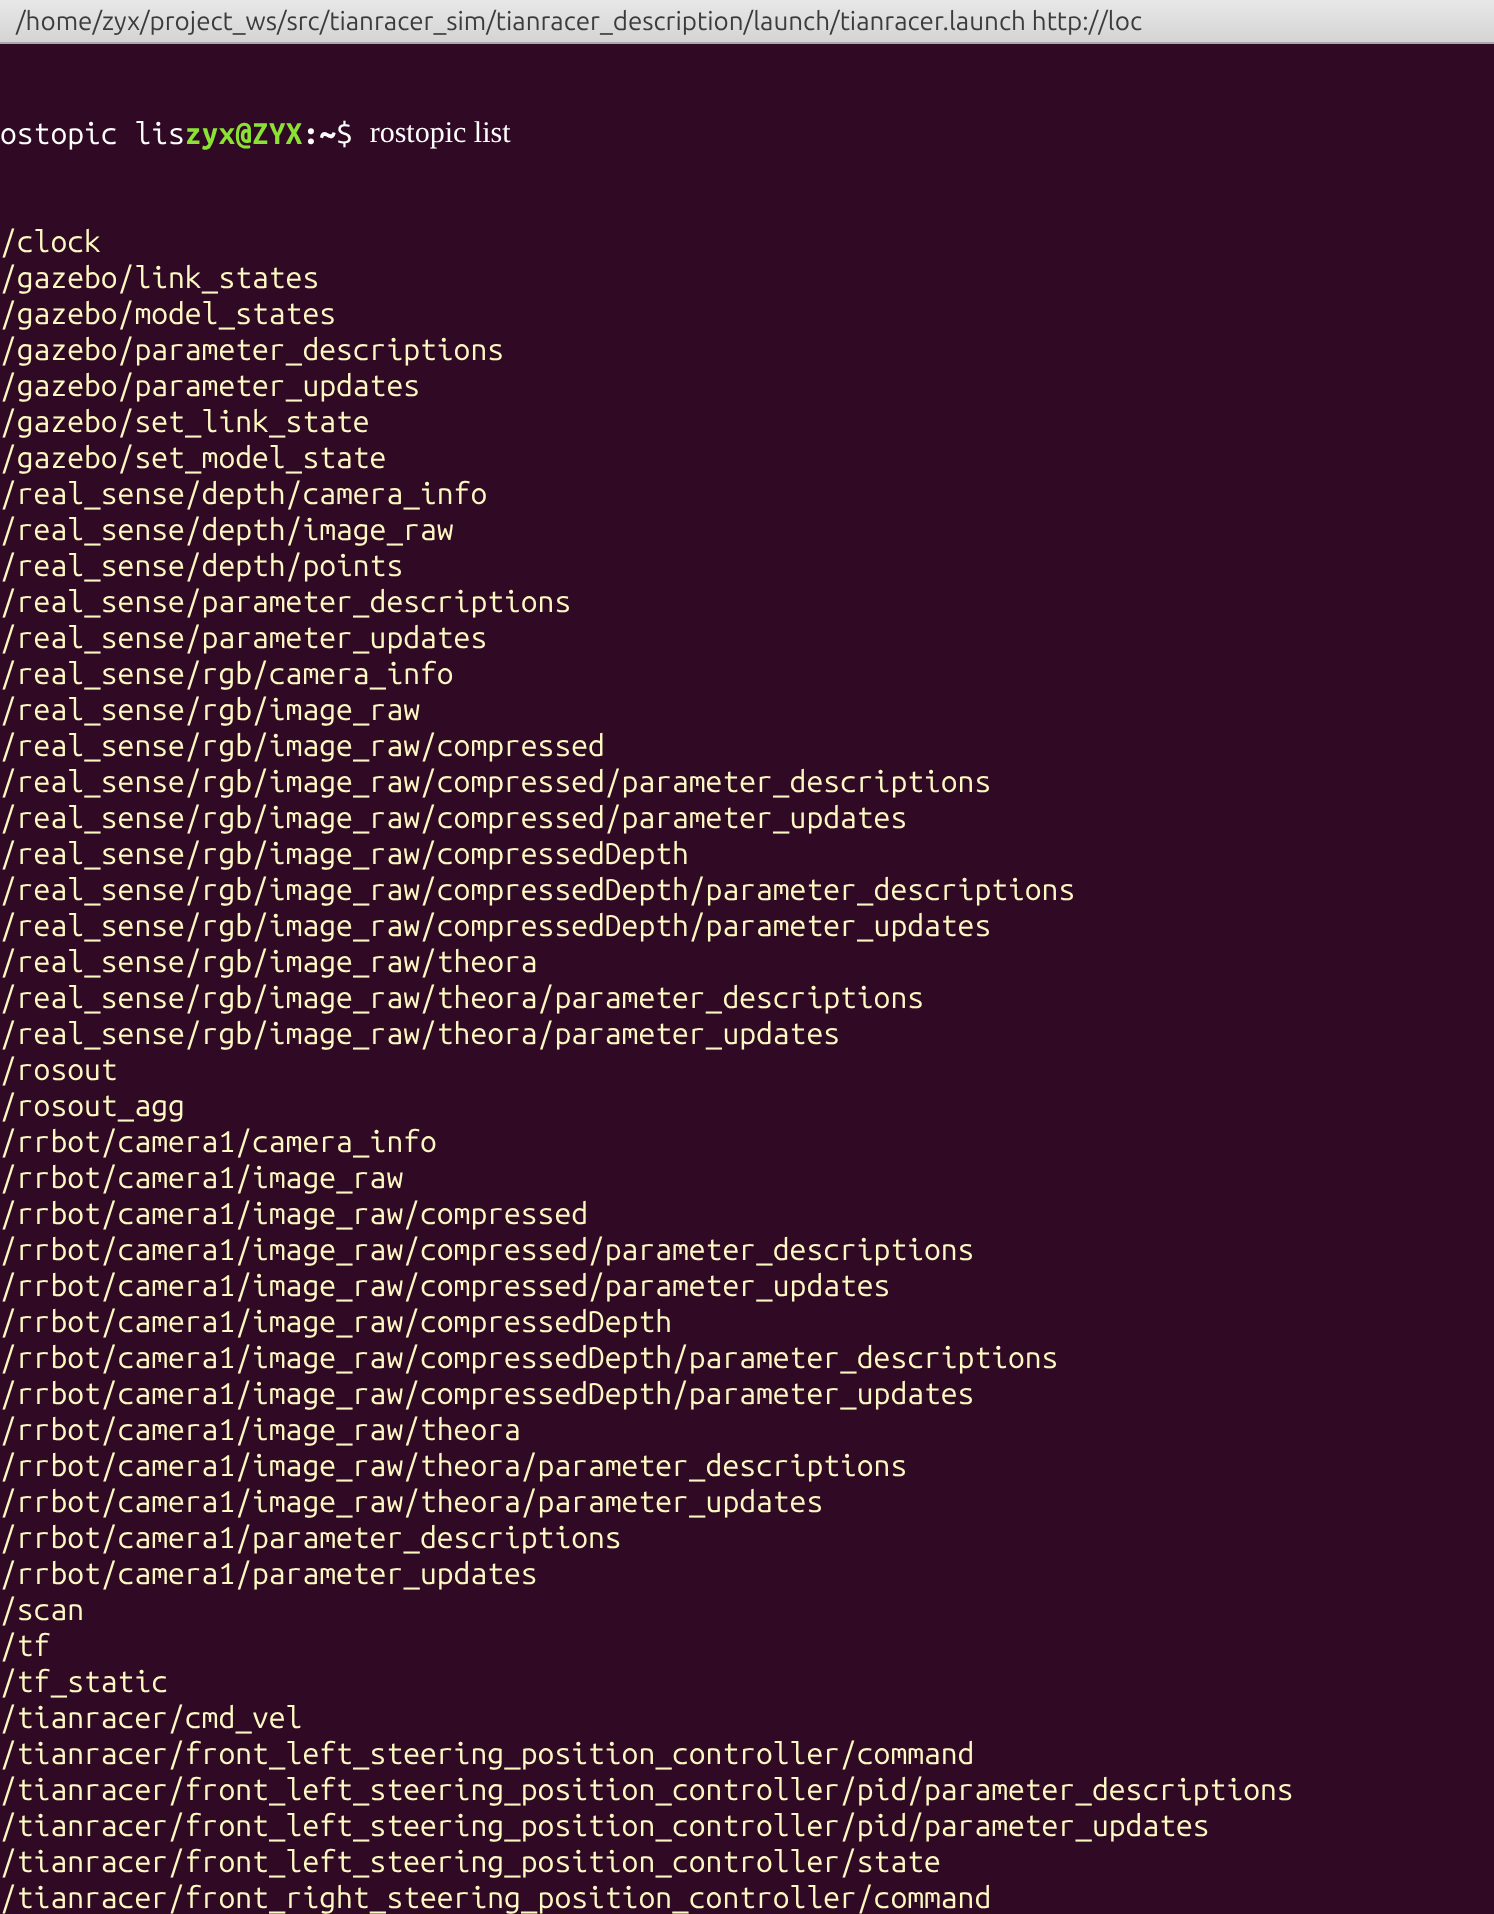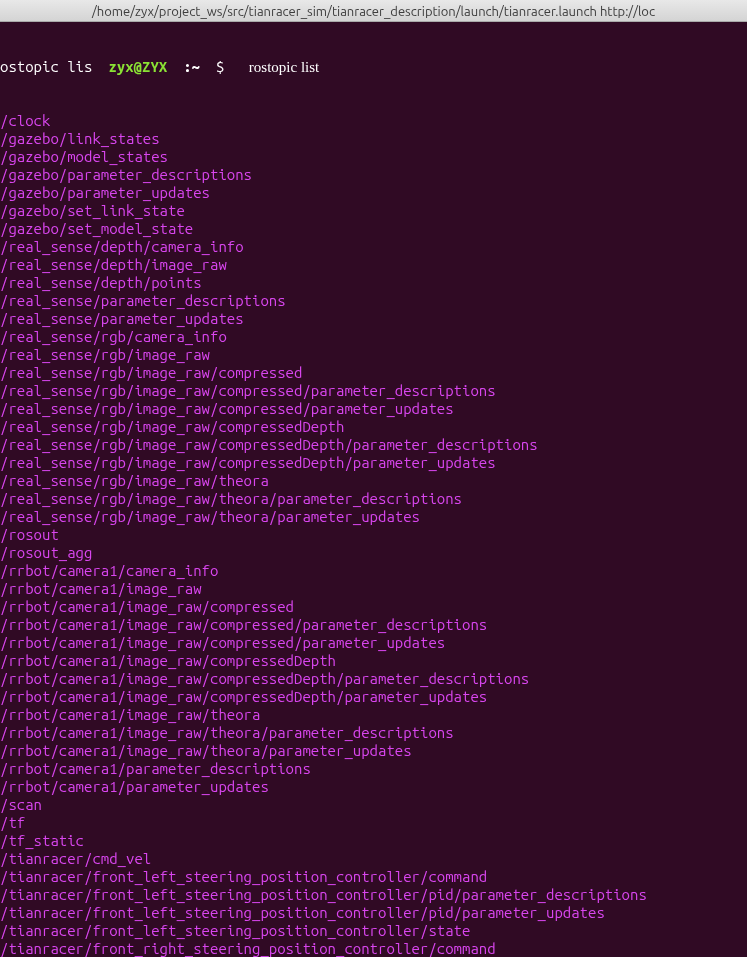--- a/index.html
+++ b/index.html
@@ -14,58 +14,56 @@
       color: #ffffff;
       width: 747px;
       overflow: hidden;
     }
     .title-bar {
       background: linear-gradient(to bottom, #e8e8e8, #d4d4d4);
       color: #3c3c3c;
       padding: 4px 8px;
       font-family: 'Ubuntu', sans-serif;
       font-size: 13px;
-      text-align: center;
       white-space: nowrap;
       overflow: hidden;
       border-bottom: 1px solid #aaa;
       height: 22px;
       line-height: 14px;
     }
     .terminal {
       background: #300a24;
       padding: 0;
       line-height: 18px;
       white-space: pre;
     }
     .prompt-line {
       display: flex;
       flex-wrap: nowrap;
-      gap: 16px;
     }
     .prefix-text {
       color: #ffffff;
     }
     .user-host {
       color: #8ae234;
       font-weight: bold;
     }
     .path {
       color: #ffffff;
       font-weight: bold;
     }
     .dollar {
       color: #ffffff;
     }
     .command {
       color: #ffffff;
       font-family: Liberation Serif, serif;
     }
     .output-line {
-      color: #d946ef;
+      color: #fef9c3;
     }
   </style>
 </head>
 <body>
 
 <div class="title-bar">
   <span>/home/zyx/project_ws/src/tianracer_sim/tianracer_description/launch/tianracer.launch http://loc</span>
 </div>
 
 <div class="terminal">

